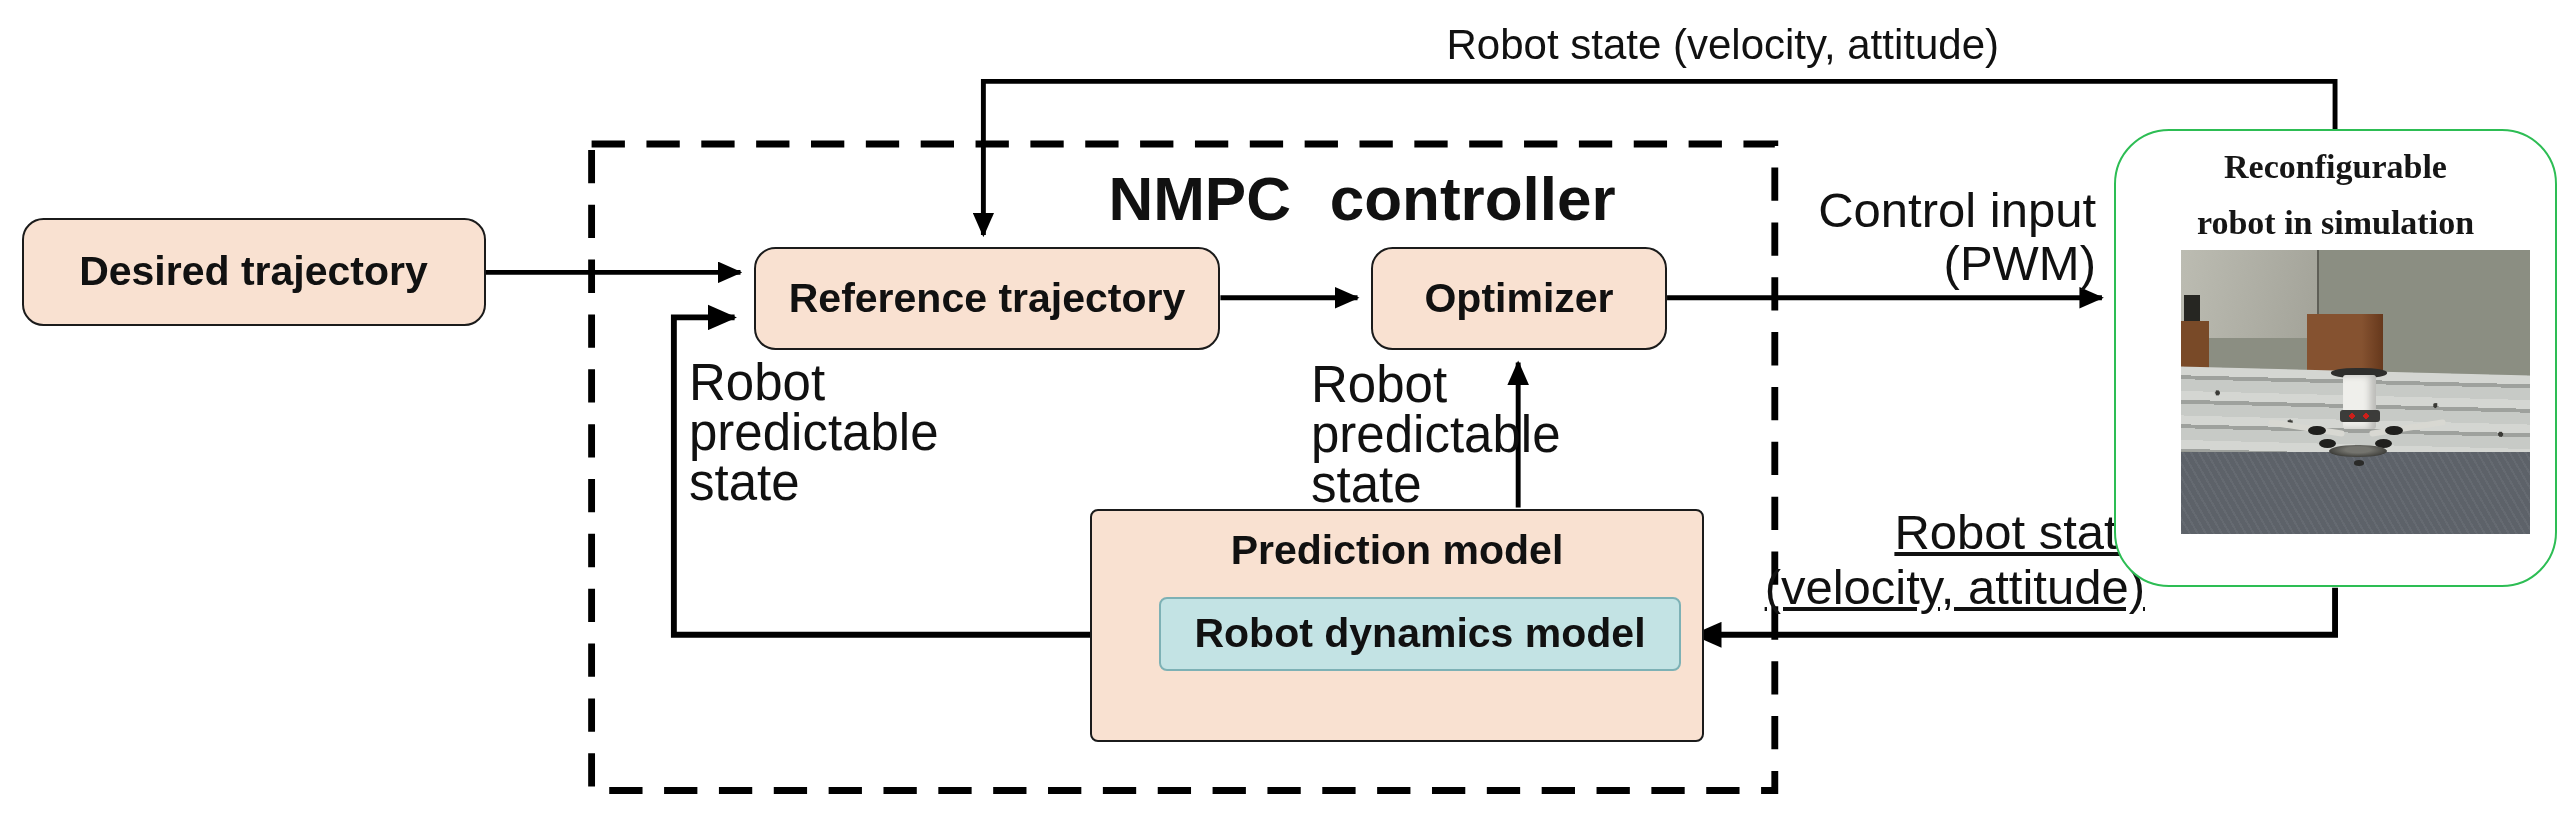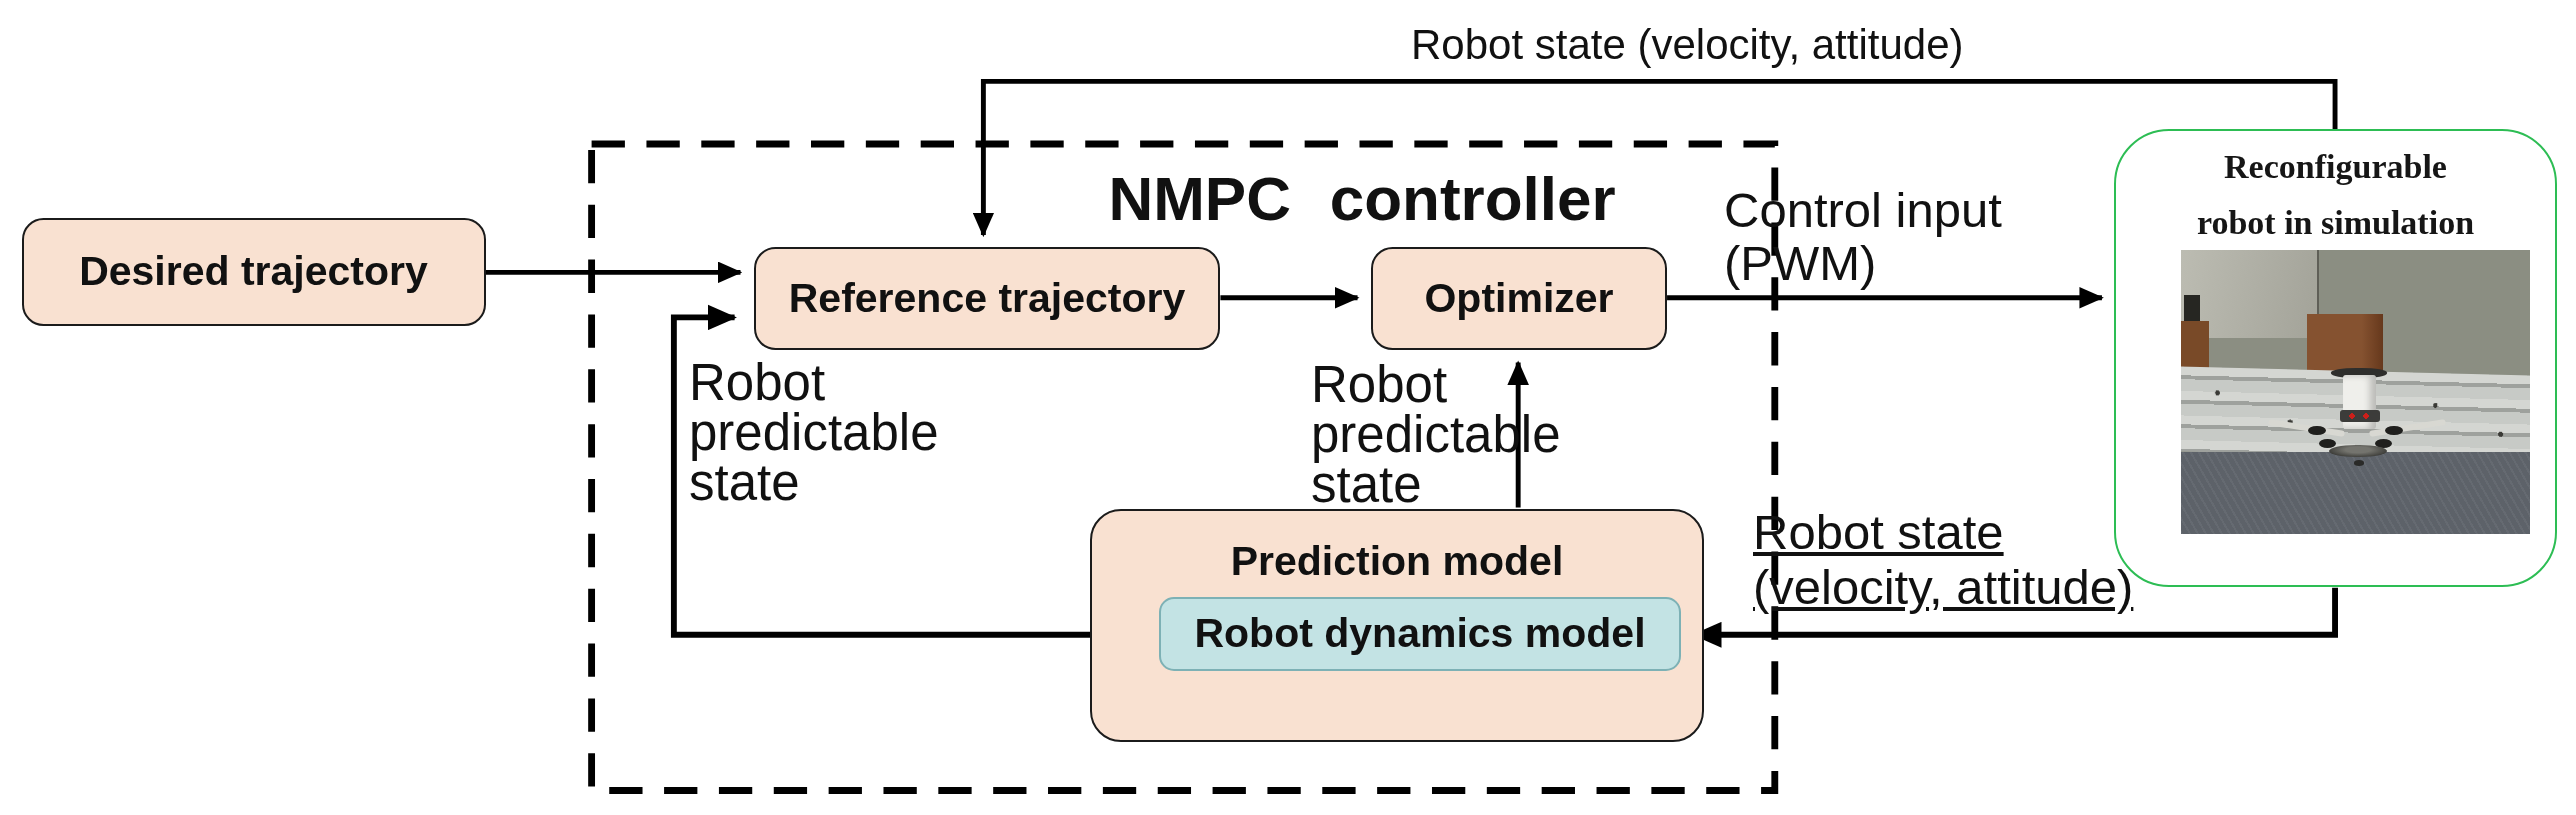--- a/index.html
+++ b/index.html
@@ -23,39 +23,39 @@
     border:2.9px solid var(--box-border,#1b1b1b);
     border-radius:21.5px;
     display:flex;align-items:center;justify-content:center;
     font-weight:bold;font-size:41px;line-height:1.1;
     text-align:center;
     box-sizing:border-box;
   }
   .box.dynamics{
     background:var(--dynamics-fill,#c3e3e4);
     border:2.9px solid var(--dynamics-border,#7db1b5);
-    border-radius:15px;
+    border-radius:8px;
   }
   .box.prediction{
     align-items:flex-start;
-    padding-top:28px;
-    border-radius:31px;
+    padding-top:17px;
+    border-radius:8px;
   }
   .nmpc-title{
     position:absolute;left:1068px;top:160px;width:588px;
     text-align:center;font-weight:bold;font-size:62px;line-height:78px;
     word-spacing:21.5px;letter-spacing:0px;
   }
   .annotation{
     position:absolute;
     font-size:49px;line-height:53px;
     white-space:pre-line;
   }
   .annotation.small{font-size:51px;line-height:50px;}
-  .annotation.center{text-align:left;}
+  .annotation.center{text-align:right;}
 
   .simbox{
     position:absolute;left:2114px;top:129px;width:443px;height:458px;
     background:#fff;border:2.9px solid var(--sim-border,#2dbd54);
     border-radius:55px;box-sizing:border-box;
   }
   .simbox-title{
     position:absolute;left:0;top:7.8px;width:100%;
     text-align:center;font-family:"Liberation Serif", serif;
     font-weight:bold;font-size:34px;line-height:56px;

